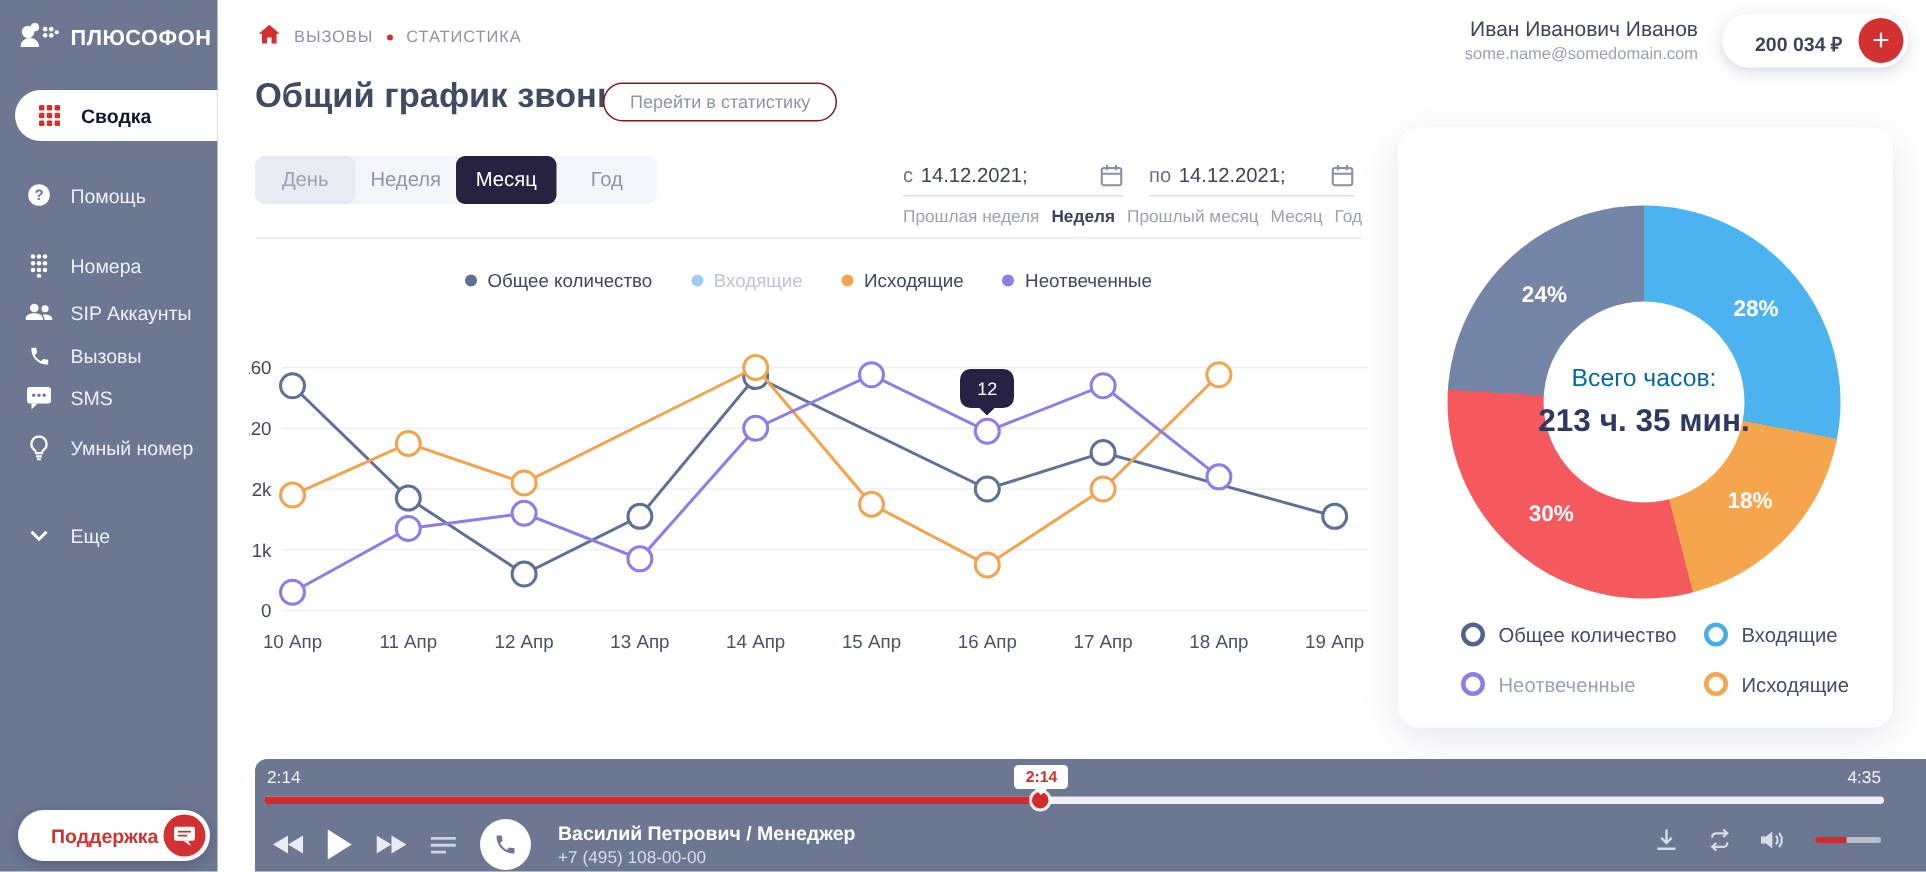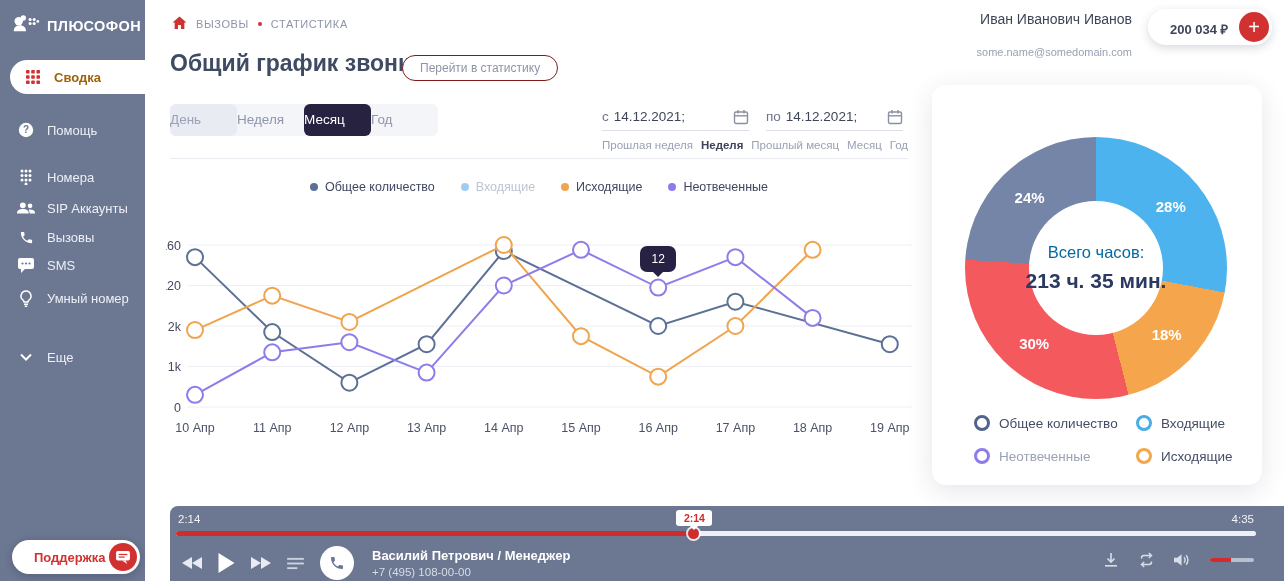--- a/index.html
+++ b/index.html
@@ -6,46 +6,46 @@
   body{width:1284px;height:581px;position:relative;overflow:hidden;background:#fff;
        font-family:"Liberation Sans",sans-serif;color:#3e4558;}
   
   .sidebar{position:absolute;left:0;top:0;width:145px;height:581px;background:#6c7792;}
   .logo{position:absolute;left:12px;top:14px;display:flex;align-items:center;gap:7px;
         color:#fff;font-size:14.5px;font-weight:bold;letter-spacing:.4px;}
   .nav-item{position:absolute;left:0;width:145px;height:28px;display:flex;align-items:center;
             gap:12px;padding-left:17px;box-sizing:border-box;color:#eef0f7;font-size:13px;cursor:pointer;}
   .nav-item .ic{width:18px;display:flex;justify-content:center;}
   .nav-active{left:10px;width:135px;height:34px;background:#fff;border-radius:17px 0 0 17px;
-              color:#a16207;font-weight:bold;padding-left:14px;}
+              color:#0f172a;font-weight:bold;padding-left:14px;}
   .support-pill{position:absolute;left:12px;top:540px;width:128px;height:34px;background:#fff;
                 border-radius:17px;display:flex;align-items:center;cursor:pointer;
                 box-shadow:0 2px 8px rgba(20,25,40,.25);}
   .support-pill span{color:#d23131;font-size:13px;font-weight:bold;margin-left:22px;}
   .support-circ{position:absolute;right:3px;top:3px;width:28px;height:28px;border-radius:50%;
                 background:#d23131;display:flex;align-items:center;justify-content:center;}
   
   .breadcrumb{position:absolute;left:172px;top:16px;display:flex;align-items:center;gap:9px;
               font-size:11px;letter-spacing:.6px;color:#8d94a8;}
   .crumb-dot{width:4px;height:4px;border-radius:50%;background:#d23131;}
   .user{position:absolute;right:152px;top:11px;text-align:right;}
   .user-name{font-size:14px;color:#3e4558;}
-  .user-email{font-size:11px;color:#9aa1b3;margin-top:19px;}
+  .user-email{font-size:11px;color:#9aa1b3;margin-top:3px;}
   .balance-pill{position:absolute;right:12px;top:9px;width:124px;height:36px;background:#fff;
                 border-radius:18px;box-shadow:0 3px 10px rgba(40,50,80,.18);cursor:pointer;}
   .balance-pill b{position:absolute;left:22px;top:11px;font-size:13px;color:#3e4558;}
   .add-btn{position:absolute;right:3px;top:3px;width:30px;height:30px;border-radius:50%;background:#d23131;
            color:#fff;font-size:20px;display:flex;align-items:center;justify-content:center;cursor:pointer;}
   
   .page-title{position:absolute;left:170px;top:50px;font-size:23px;font-weight:bold;color:#3f4a63;}
   .goto-btn{position:absolute;left:402px;top:55px;height:24px;line-height:24px;padding:0 17px;
             border:1px solid #7f1d1d;border-radius:13px;font-size:12px;color:#8d94a8;cursor:pointer;background:#fff;}
   
   .tabs{position:absolute;left:170px;top:104px;height:32px;display:flex;background:#f4f5f9;border-radius:6px;}
-  .tab{width:67px;height:32px;line-height:32px;font-size:13.5px;color:#8f96aa;
+  .tab{width:67px;height:32px;line-height:32px;text-align:center;font-size:13.5px;color:#8f96aa;
        border-radius:6px;cursor:pointer;}
   .tab.shaded{background:#e9ebf2;color:#9ba2b6;}
   .tab.active{background:#262240;color:#fff;}
   .date-field{position:absolute;top:103px;height:27px;border-bottom:1px solid #dcdfe7;
               display:flex;align-items:center;font-size:13.5px;cursor:text;}
   .date-field .pre{color:#6d7489;margin-right:5px;}
   .date-field .val{color:#3e4558;}
   .df1{left:602px;width:147px;}
   .df2{left:766px;width:137px;}
   .cal{margin-left:auto;cursor:pointer;display:flex;}

